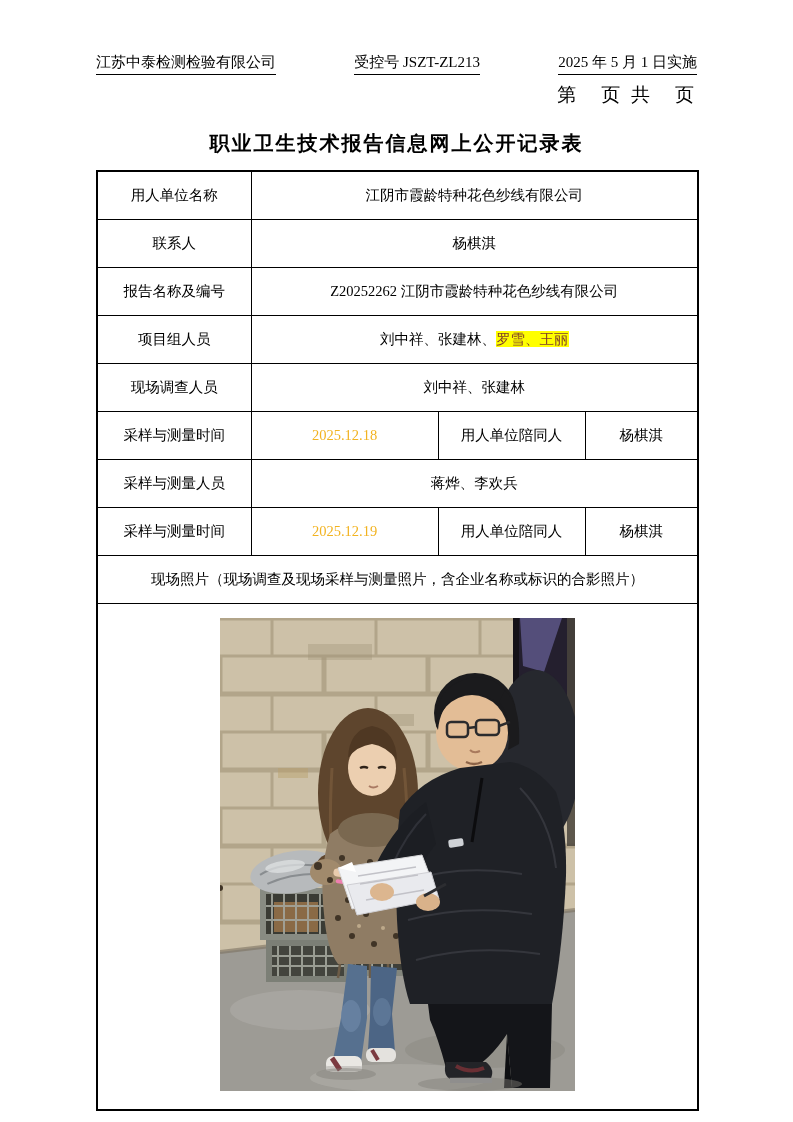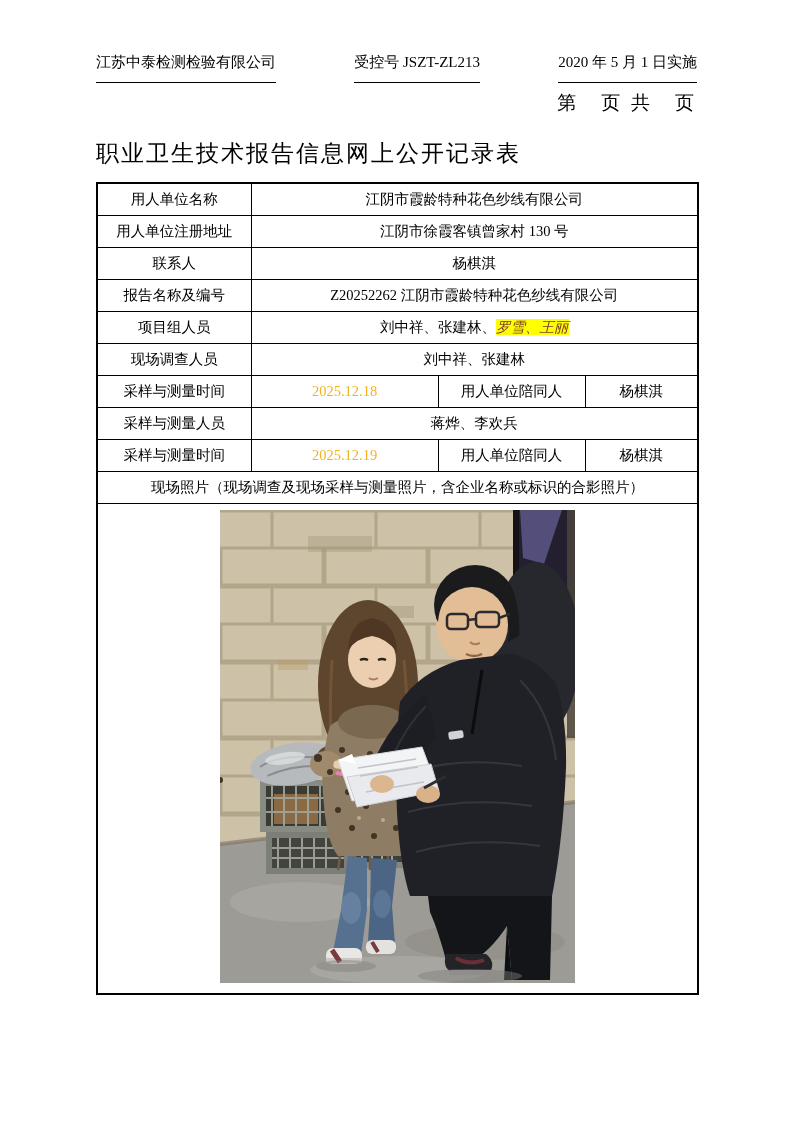--- a/index.html
+++ b/index.html
@@ -10,73 +10,69 @@
   *{box-sizing:border-box;}
   html,body{margin:0;padding:0;}
   body{
     width:793px;height:1122px;background:#ffffff;position:relative;
     font-family:"Liberation Serif","DejaVu Serif",serif;color:#000;
     overflow:hidden;
   }
   .page{width:793px;height:1122px;background:#fff;}
   .doc-header{width:601px;margin:53px 0 0 96px;font-size:15px;}
   .hline1{display:flex;justify-content:space-between;align-items:baseline;}
-  .uline{border-bottom:1px solid #000;padding-bottom:10px;white-space:nowrap;}
+  .uline{border-bottom:1px solid #000;padding-bottom:2px;white-space:nowrap;}
   .hline2{text-align:right;margin-top:7px;font-size:19px;letter-spacing:3px;}
   .doc-title{
-    width:601px;margin:22px 0 0 96px;text-align:left;
-    font-size:23px;font-weight:normal;letter-spacing:2px;
+    width:601px;margin:22px 0 0 96px;text-align:center;
+    font-size:20px;font-weight:bold;letter-spacing:2px;
   }
   table.record{
     border-collapse:collapse;table-layout:fixed;
     width:601px;margin:13px 0 0 96px;
     border:2px solid #000;
   }
   table.record td{
-    border:1px solid #000;height:27px;padding:6px 4px;
+    border:1px solid #000;height:27px;padding:14px 4px;
     font-size:14.5px;text-align:center;vertical-align:middle;
     overflow:hidden;white-space:nowrap;
   }
   td.cap{text-align:left;padding-left:9px;white-space:normal;margin-left:43px;}
   td.photo-cell{height:640px;vertical-align:top;text-align:center;padding-top:10px;}
   .gold{color:var(--date-color);}
-  .hl{background:var(--hl-bg);color:var(--hl-text);font-style:italic;}
+  .hl{background:var(--hl-bg);color:var(--hl-text);}
   .photo-frame{display:inline-block;width:355px;height:473px;line-height:0;}
 </style>
 </head>
 <body>
 
 <div class="page">
 
   <div class="doc-header">
     <div class="hline1">
       <span class="uline">江苏中泰检测检验有限公司</span>
       <span class="uline">受控号 JSZT-ZL213</span>
-      <span class="uline">2020 年 5 月 1 日实施</span>
+      <span class="uline">2025 年 5 月 1 日实施</span>
     </div>
     <div class="hline2">第　页 共　页</div>
   </div>
 
   <div class="doc-title">职业卫生技术报告信息网上公开记录表</div>
 
   <table class="record">
     <colgroup>
       <col style="width:154px">
         <col style="width:187px">
         <col style="width:147px">
         <col style="width:113px">
     </colgroup>
     <tbody>
       <tr>
         <td>用人单位名称</td>
         <td colspan="3">江阴市霞龄特种花色纱线有限公司</td>
-      </tr>
-      <tr>
-        <td>用人单位注册地址</td>
-        <td colspan="3">江阴市徐霞客镇曾家村 130 号</td>
       </tr>
       <tr>
         <td>联系人</td>
         <td colspan="3">杨棋淇</td>
       </tr>
       <tr>
         <td>报告名称及编号</td>
         <td colspan="3">Z20252262 江阴市霞龄特种花色纱线有限公司</td>
       </tr>
       <tr>

